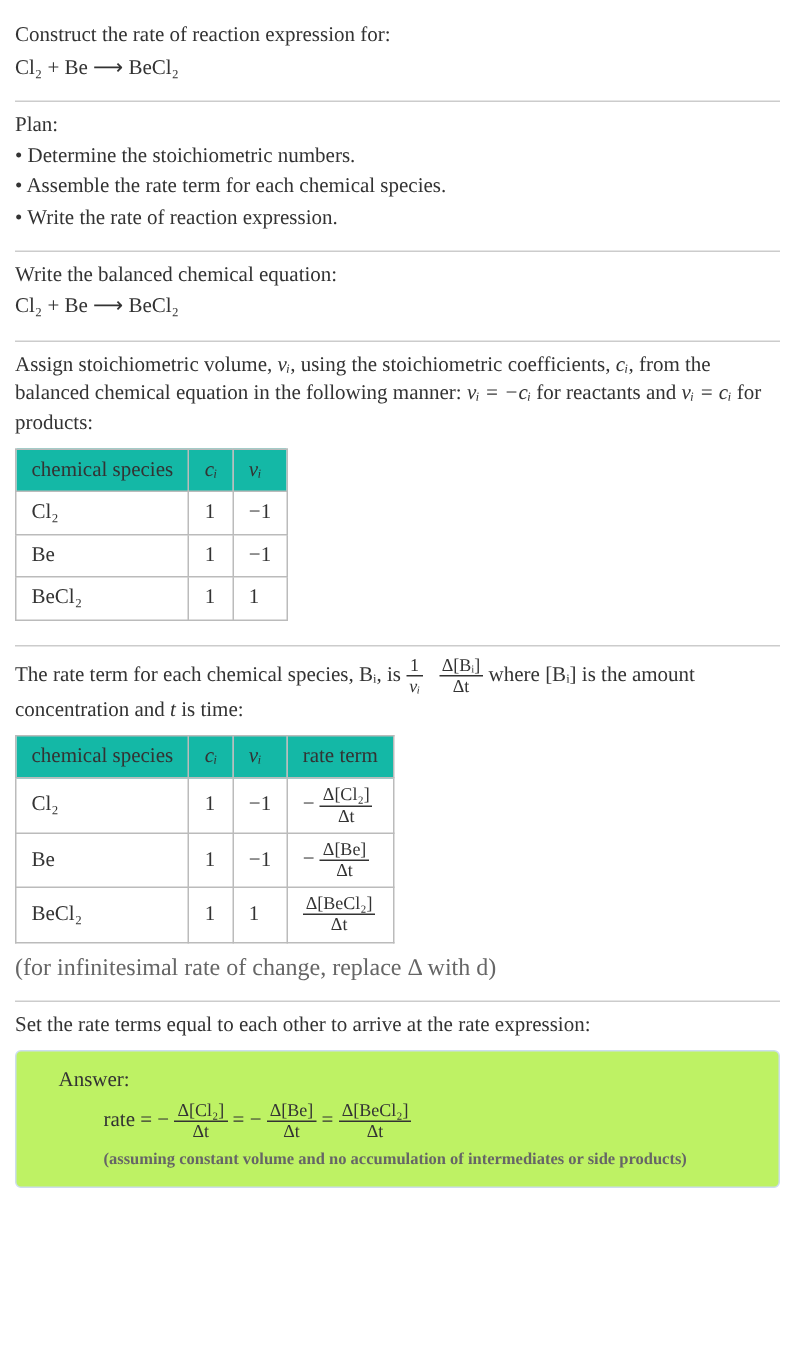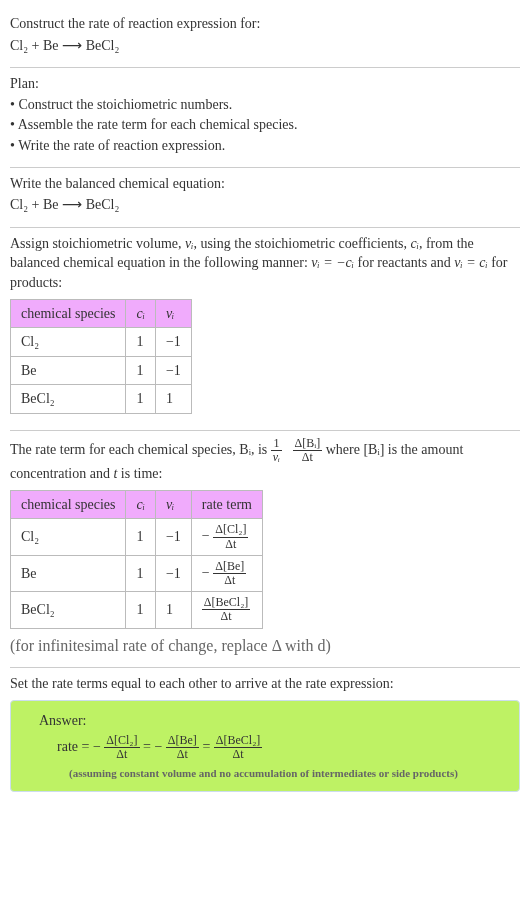--- a/index.html
+++ b/index.html
@@ -32,21 +32,21 @@
     margin: 6px 0;
   }
   table.data td, table.data th {
     border: 1px solid #bbb;
     padding: 4px 10px;
     text-align: left;
     font-weight: normal;
     font-size: 14px;
   }
   table.data th {
-    background: #f0abfc;
+    background: #14b8a6;
   }
   .frac {
     display: inline-block;
     vertical-align: middle;
     text-align: center;
     font-size: 12px;
     line-height: 1.1;
   }
   .frac .num {
     display: block;
@@ -65,21 +65,21 @@
     background: #bef264;
     border: 1px solid #cde;
     border-radius: 4px;
     padding: 10px 28px;
     margin-top: 6px;
   }
   .answer-box .label {
     margin-bottom: 4px;
   }
   .answer-box .rate-line {
-    margin-left: 18px;
+    margin-left: 30px;
     margin-bottom: 4px;
   }
   .answer-box .note {
     font-size: 11px;
     color: #666;
     margin-left: 30px;
     font-weight: bold;
   }
   .math-i { font-style: italic; }
   .nowrap { white-space: nowrap; }
@@ -88,21 +88,21 @@
 <body>
 
 <div class="section">
   <div>Construct the rate of reaction expression for:</div>
   <div class="eq-line">Cl₂ + Be ⟶ BeCl₂</div>
 </div>
 <div class="divider"></div>
 
 <div class="section">
   <div>Plan:</div>
-  <div class="plan-item">• Construct the stoichiometric numbers.</div>
+  <div class="plan-item">• Determine the stoichiometric numbers.</div>
   <div class="plan-item">• Assemble the rate term for each chemical species.</div>
   <div class="plan-item">• Write the rate of reaction expression.</div>
 </div>
 <div class="divider"></div>
 
 <div class="section">
   <div>Write the balanced chemical equation:</div>
   <div class="eq-line">Cl₂ + Be ⟶ BeCl₂</div>
 </div>
 <div class="divider"></div>

